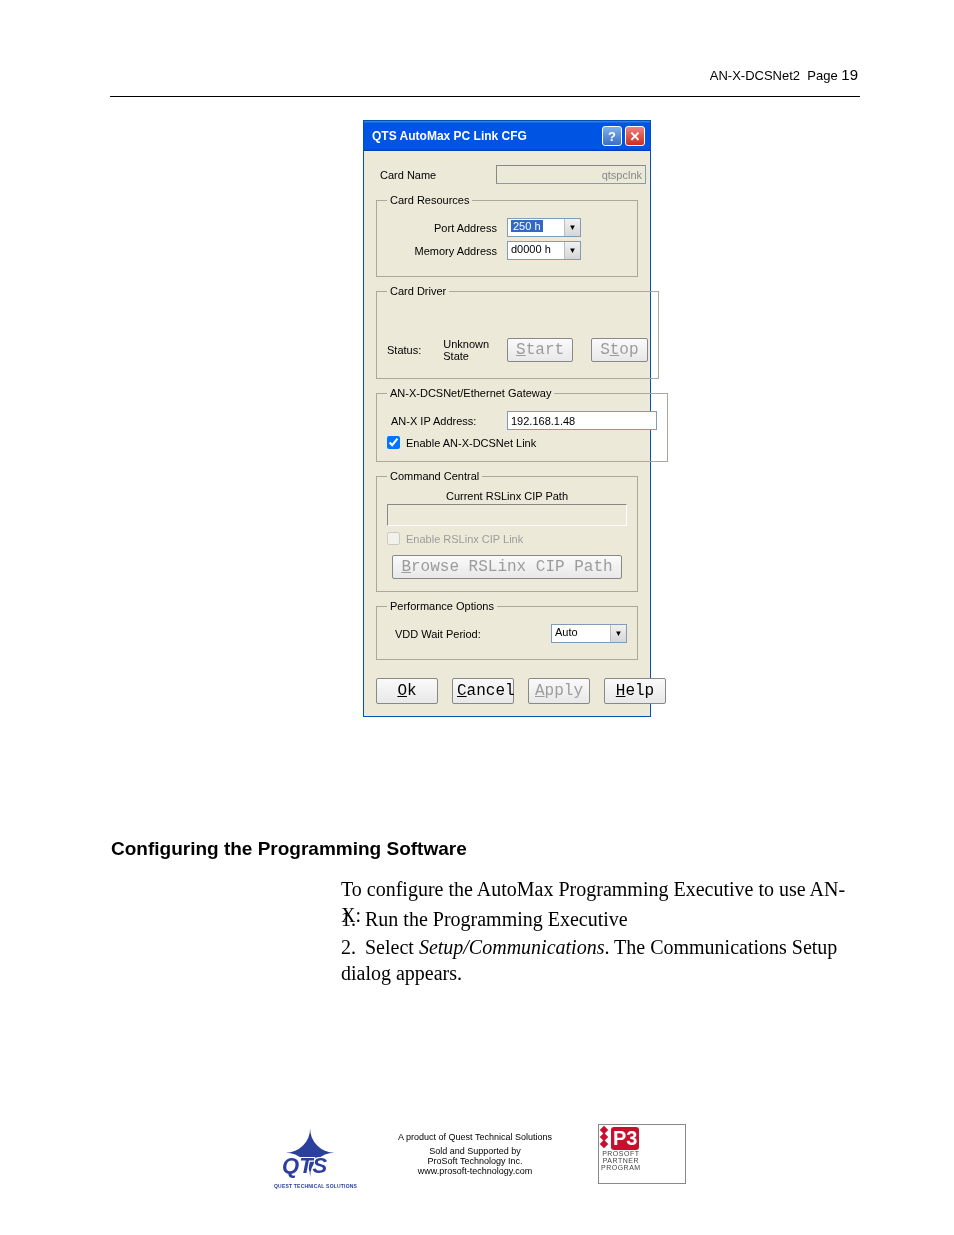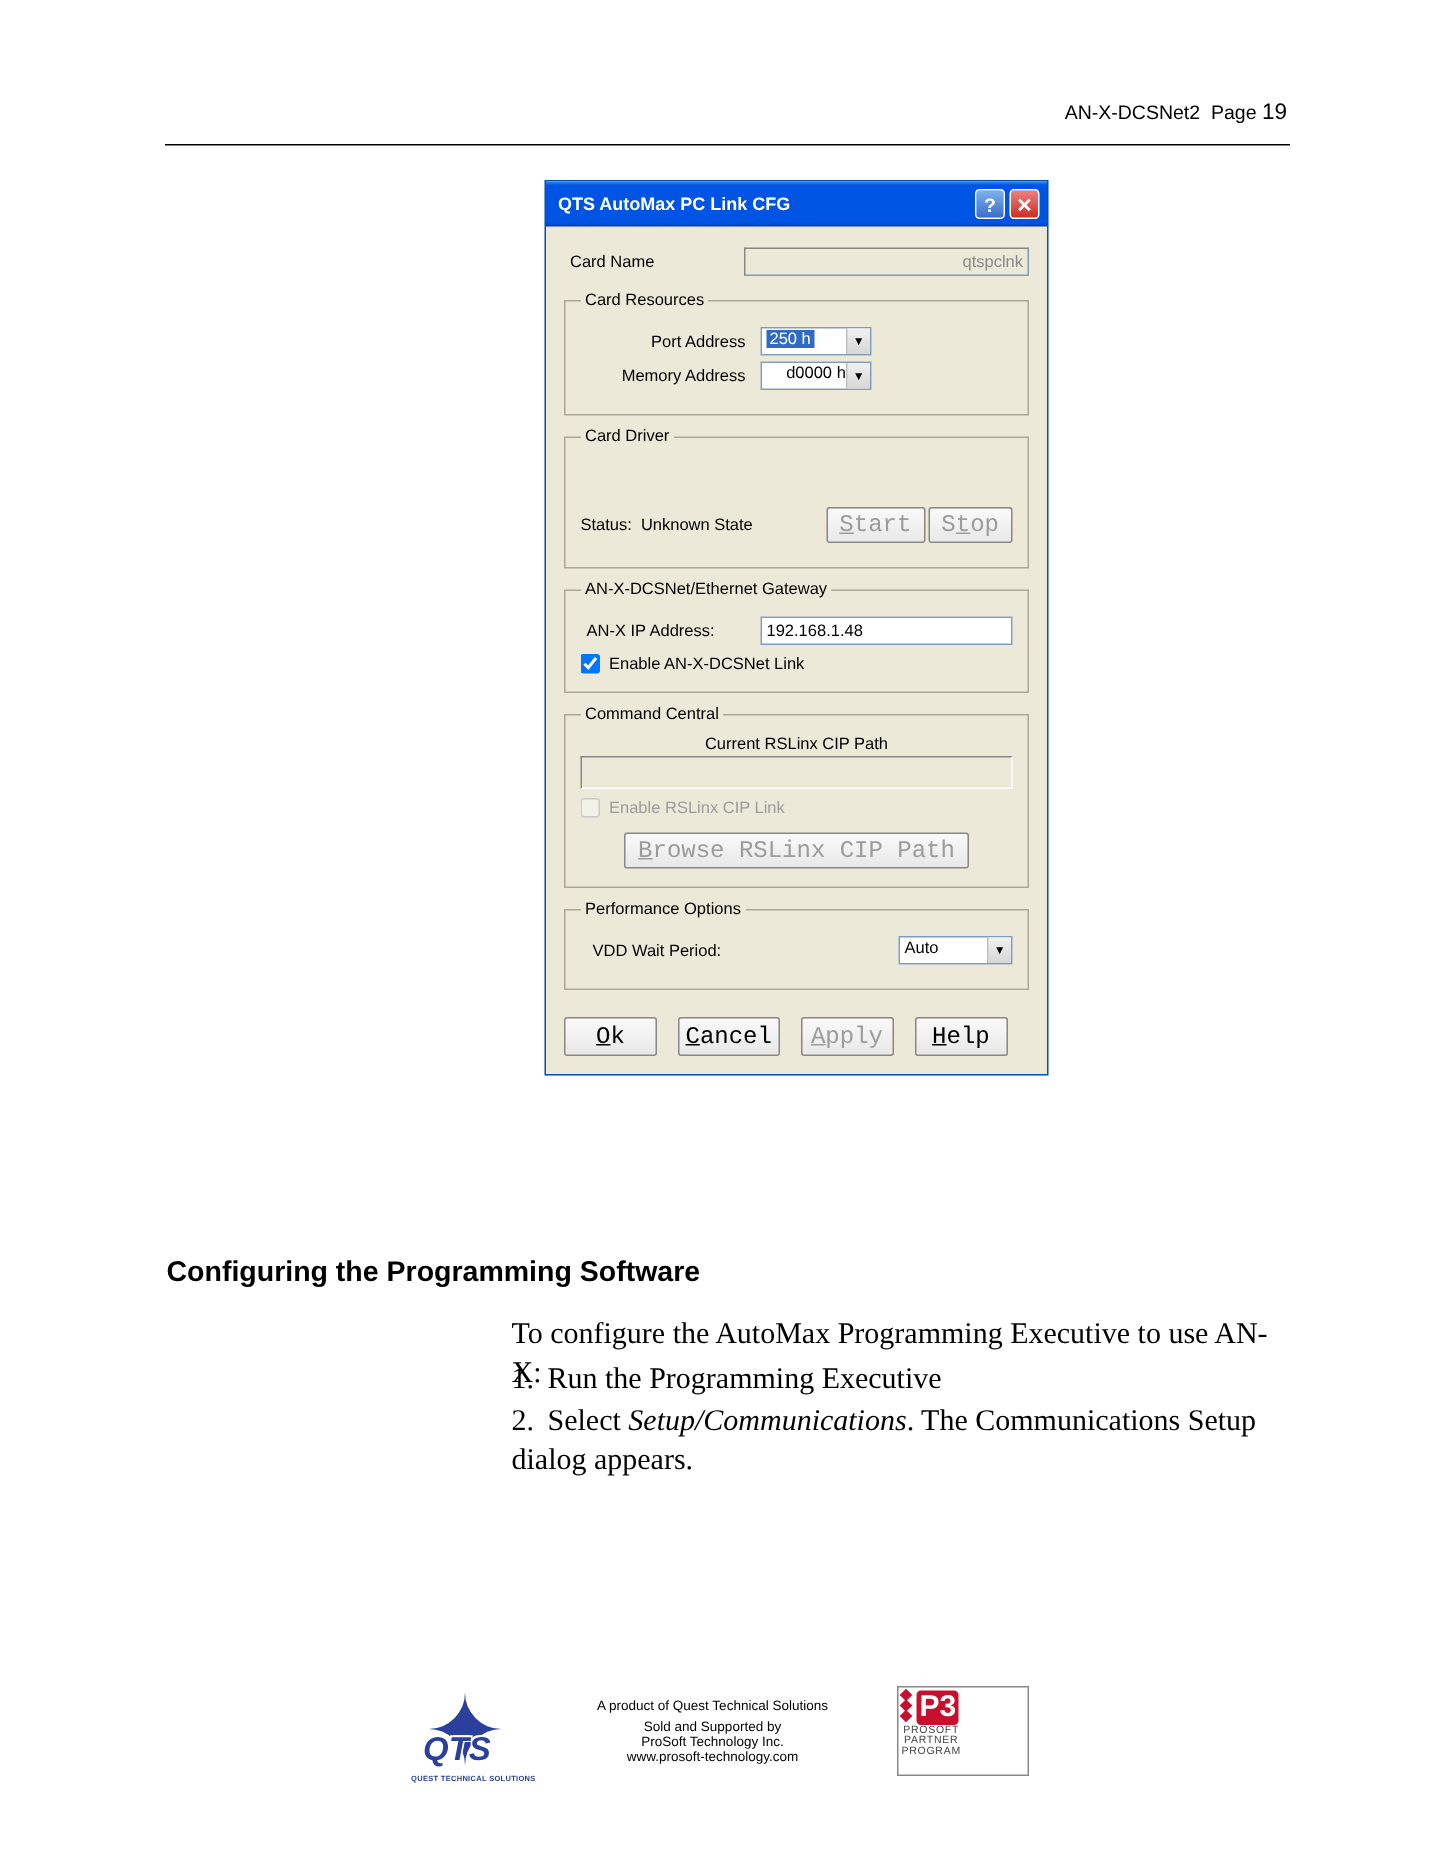--- a/index.html
+++ b/index.html
@@ -22,21 +22,21 @@
     position: absolute;
     top: 96px;
     left: 110px;
     right: 94px;
     border-top: 1.5px solid #000;
   }
   .dialog {
     position: absolute;
     top: 120px;
     left: 363px;
-    width: 336px;
+    width: 288px;
     border: 1px solid #0052b5;
     background: #ece9d8;
     font-family: Tahoma, sans-serif;
     font-size: 11px;
   }
   .titlebar {
     background: linear-gradient(to bottom, #3a8be0 0%, #0054e3 8%, #0054e3 92%, #003db0 100%);
     color: #fff;
     font-weight: bold;
     font-size: 12px;
@@ -193,29 +193,29 @@
       <div class="row">
         <span class="lblr">Port Address</span>
         <span class="selwrap">
           <span class="txtbox" style="width:74px;display:inline-block;"><span class="selhl">250 h</span></span>
           <span class="arrow">▼</span>
         </span>
       </div>
       <div class="row">
         <span class="lblr">Memory Address</span>
         <span class="selwrap">
-          <span class="txtbox" style="width:74px;display:inline-block;text-align:center;">d0000 h</span>
+          <span class="txtbox" style="width:74px;display:inline-block;">d0000 h</span>
           <span class="arrow">▼</span>
         </span>
       </div>
     </fieldset>
 
     <fieldset>
       <legend>Card Driver</legend>
-      <div class="row" style="gap:2px;margin-top:33px;">
+      <div class="row" style="gap:18px;margin-top:33px;">
         <span>Status:</span>
         <span style="flex:1;padding-left:4px;">Unknown State</span>
         <button class="btn dis"><span class="u">S</span>tart</button>
         <button class="btn dis">S<span class="u">t</span>op</button>
       </div>
     </fieldset>
 
     <fieldset>
       <legend>AN-X-DCSNet/Ethernet Gateway</legend>
       <div class="row">

